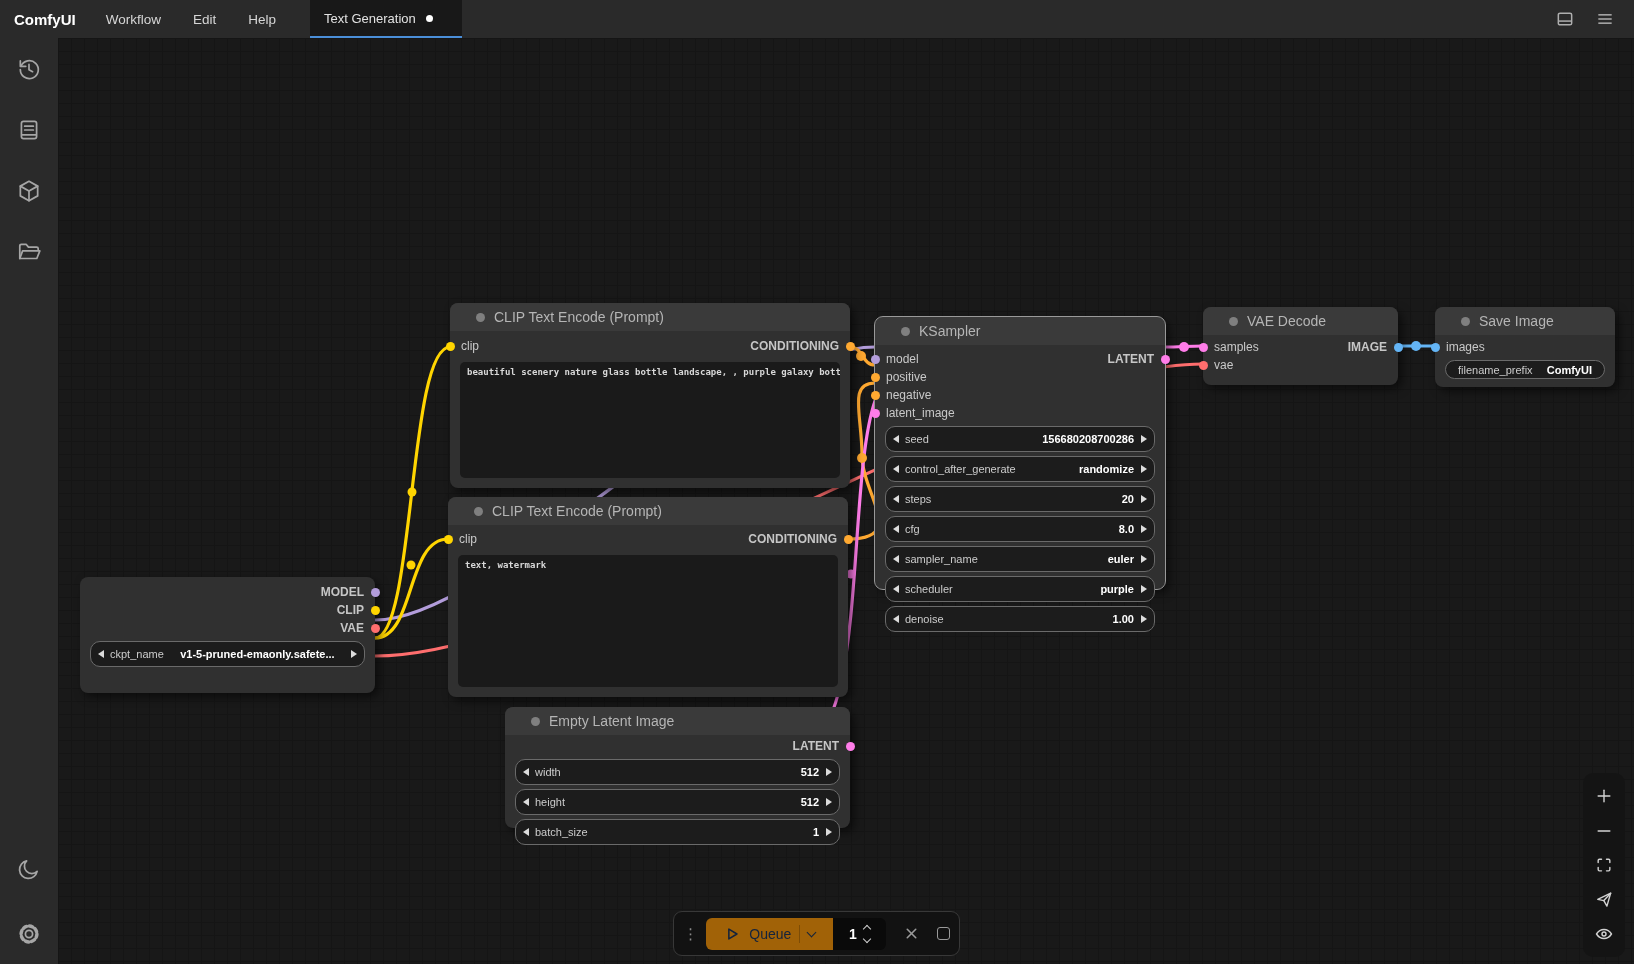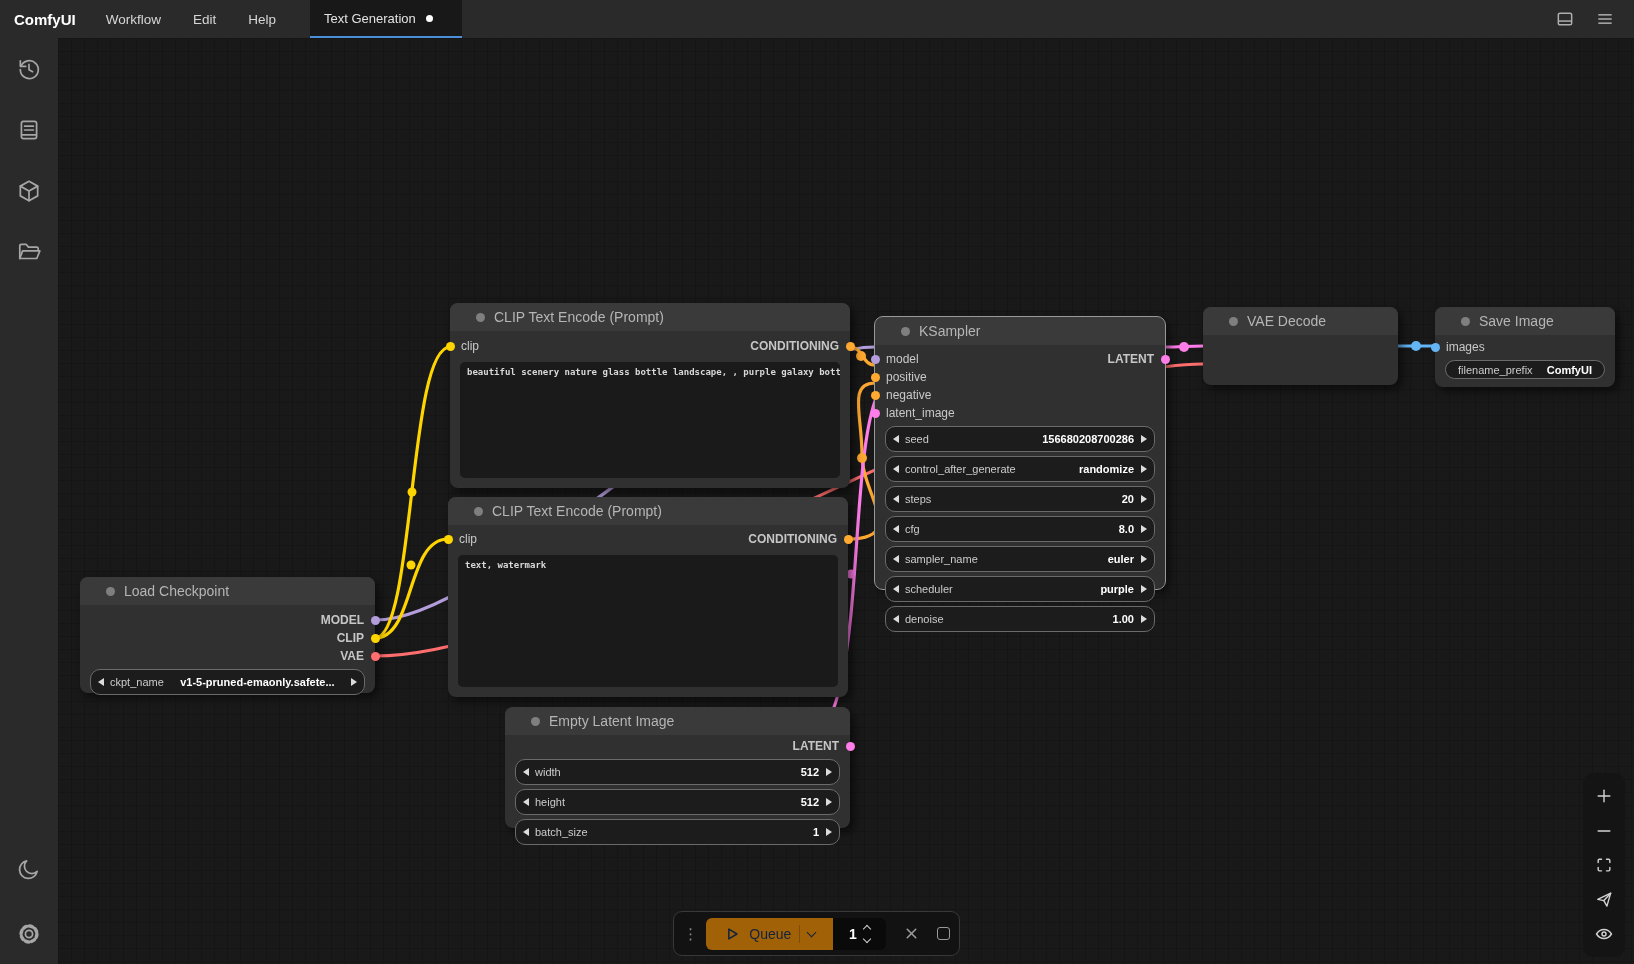--- a/index.html
+++ b/index.html
@@ -187,24 +187,20 @@
   <circle cx="411" cy="565" r="4.5" fill="#FFD500"></circle>
   <circle cx="789" cy="510" r="4.5" fill="#FF6E6E"></circle>
   <circle cx="861" cy="356" r="5" fill="#FFA931"></circle>
   <circle cx="862" cy="458" r="5" fill="#FFA931"></circle>
   <circle cx="851" cy="574" r="4.5" fill="#FF7DE9"></circle>
   <circle cx="1184" cy="347" r="5" fill="#FF7DE9"></circle>
   <circle cx="1416" cy="346" r="5" fill="#64B5F6"></circle>
 </svg>
 
 <div class="node" style="left:80px; top:577px; width:295px; height:116px;">
-  <div class="nhead">
-    <span class="ndot"></span>
-    <span class="ntitle">Load Checkpoint</span>
-  </div>
   <div class="nrows" style="padding-top:6px;">
     <div class="row">
       <span class="plabel-out">MODEL</span>
       <span class="pin r" style="background: rgb(179, 157, 219);"></span>
     </div>
     <div class="row">
       <span class="plabel-out">CLIP</span>
       <span class="pin r" style="background: rgb(255, 213, 0);"></span>
     </div>
     <div class="row">
@@ -349,20 +345,32 @@
       <span class="wvalue">1.00</span>
       <span class="arr right"></span>
     </div>
   </div>
 </div>
 
 <div class="node" style="left:1203px; top:307px; width:195px; height:78px;">
   <div class="nhead">
     <span class="ndot"></span>
     <span class="ntitle">VAE Decode</span>
+  </div>
+  <div class="nrows" style="padding-top:3px;">
+    <div class="row">
+      <span class="pin l" style="background: rgb(255, 125, 233);"></span>
+      <span class="plabel-in">samples</span>
+      <span class="plabel-out">IMAGE</span>
+      <span class="pin r" style="background: rgb(100, 181, 246);"></span>
+    </div>
+    <div class="row">
+      <span class="pin l" style="background: rgb(255, 110, 110);"></span>
+      <span class="plabel-in">vae</span>
+    </div>
   </div>
 </div>
 
 <div class="node" style="left:1435px; top:307px; width:180px; height:80px;">
   <div class="nhead">
     <span class="ndot"></span>
     <span class="ntitle">Save Image</span>
   </div>
   <div class="nrows" style="padding-top:3px;">
     <div class="row">

